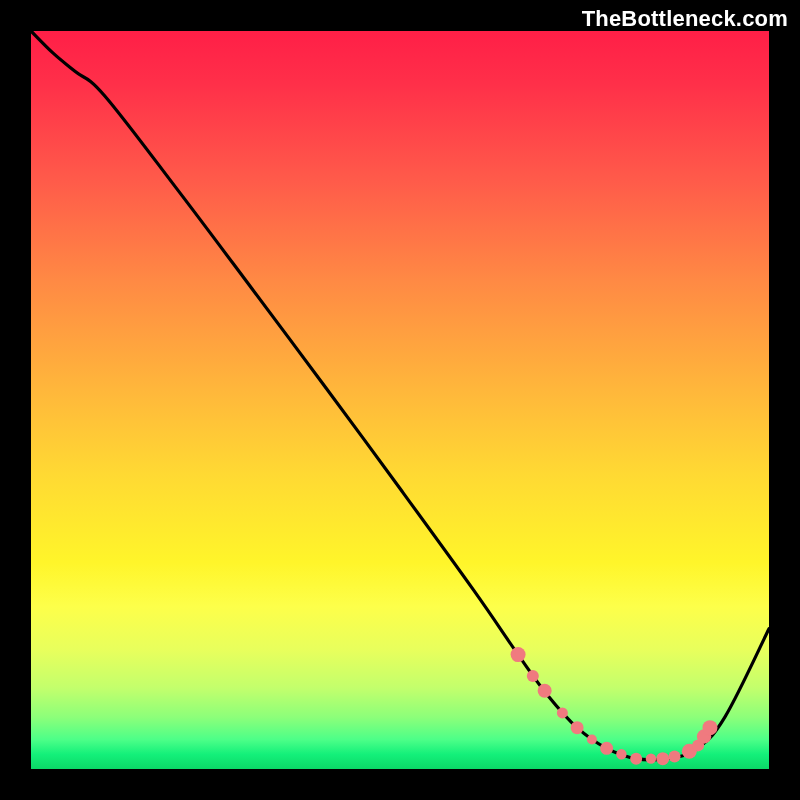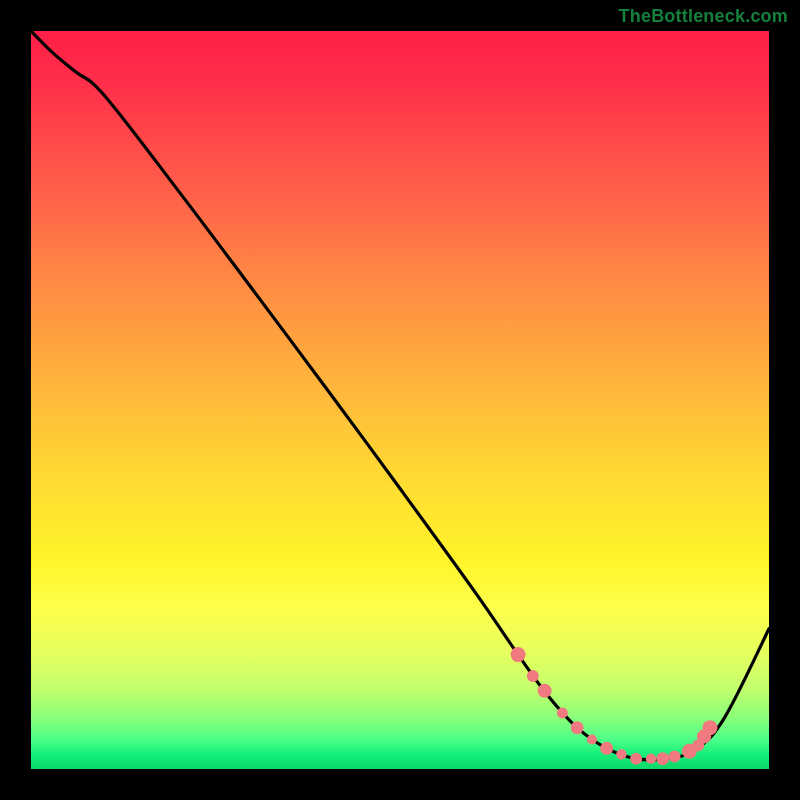--- a/index.html
+++ b/index.html
@@ -8,23 +8,23 @@
     position: relative;
     width: 800px;
     height: 800px;
     background: #000;
   }
   .watermark {
     position: absolute;
     top: 6px;
     right: 12px;
     font-family: Arial, Helvetica, sans-serif;
-    font-size: 18px;
+    font-size: 22px;
     font-weight: 600;
-    color: #15803d;
+    color: #ffffff;
     letter-spacing: 0.2px;
     z-index: 10;
   }
   .plot {
     position: absolute;
     left: 31px;
     top: 31px;
     width: 738px;
     height: 738px;
     background: linear-gradient(

